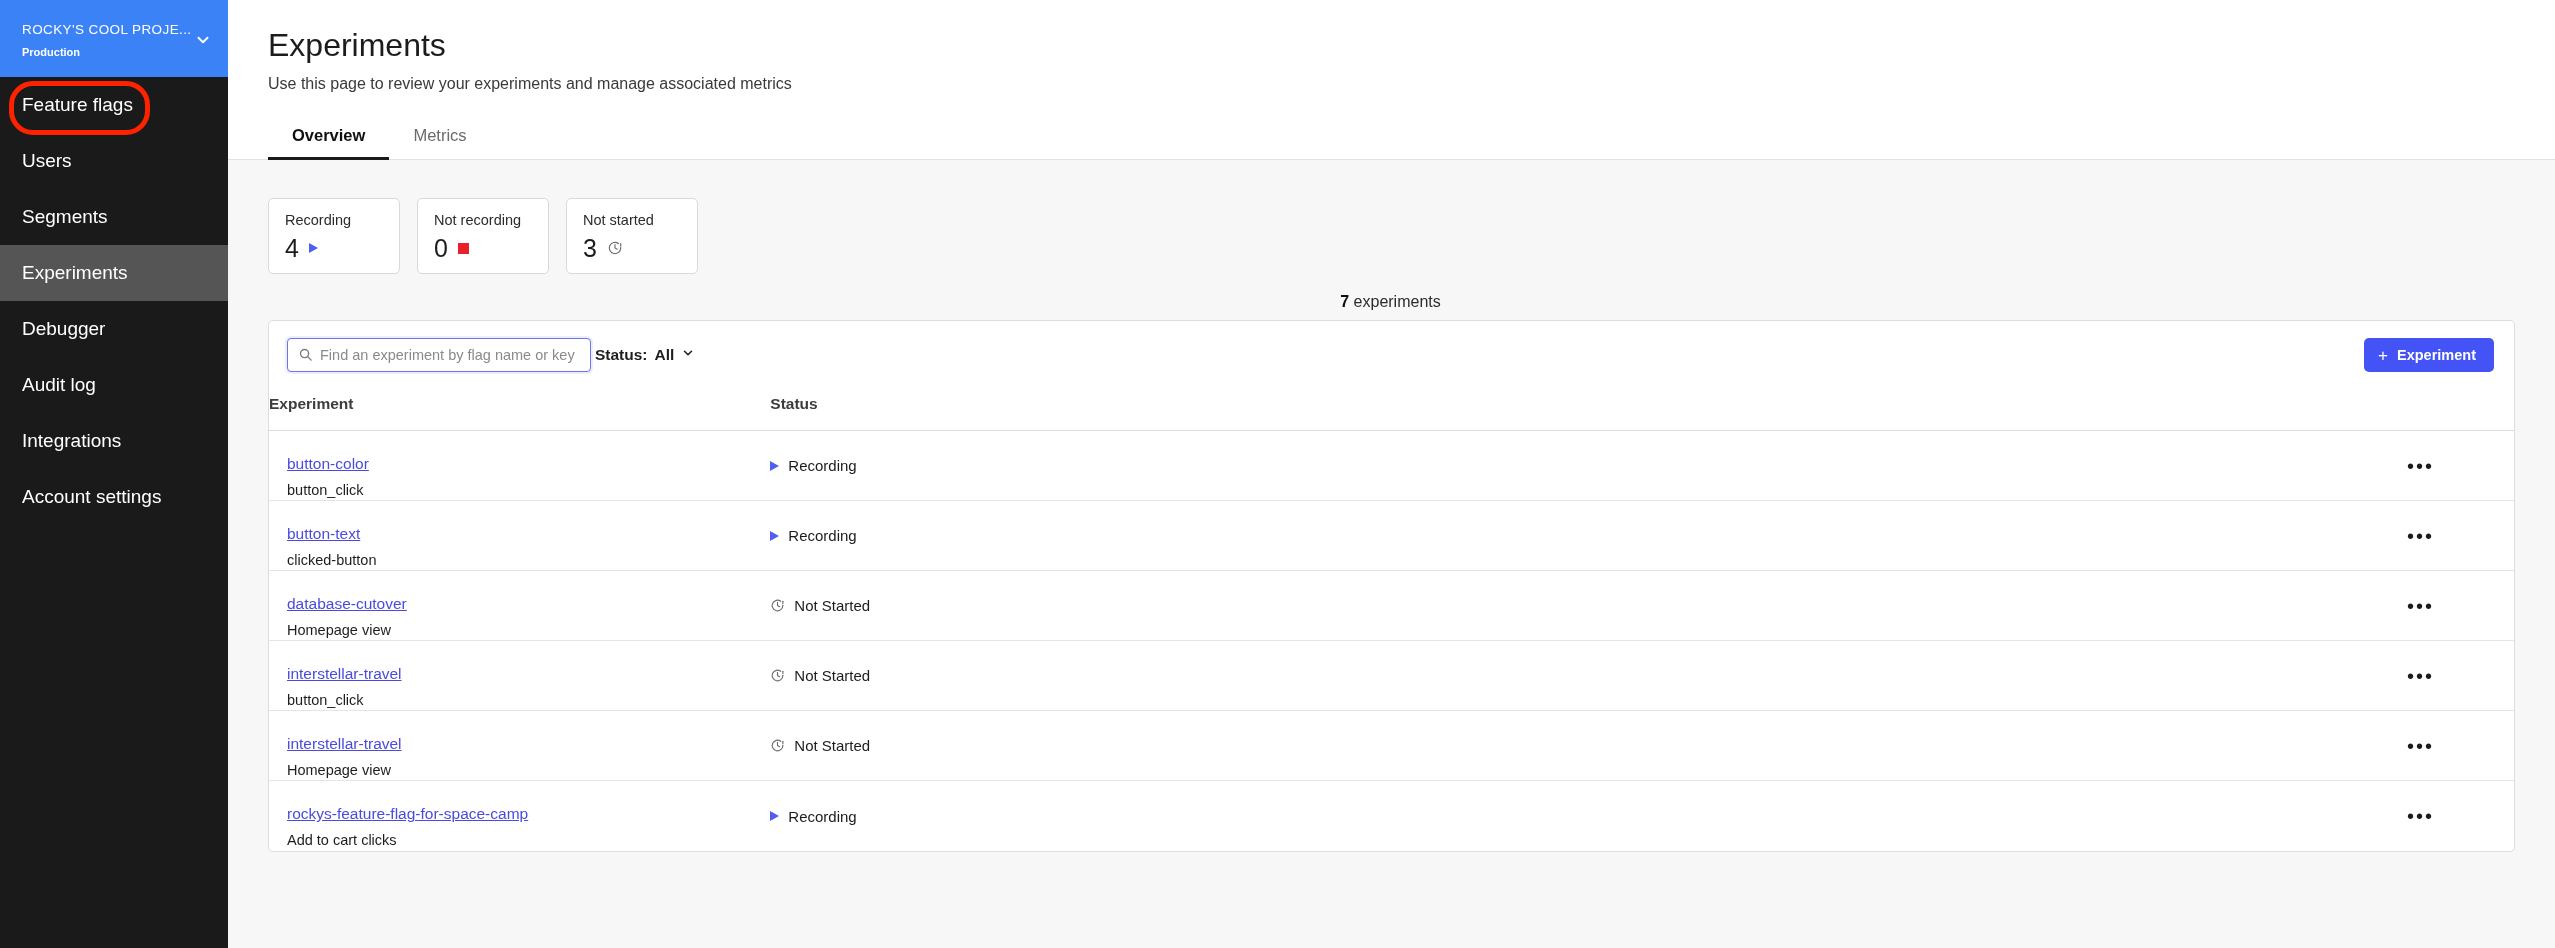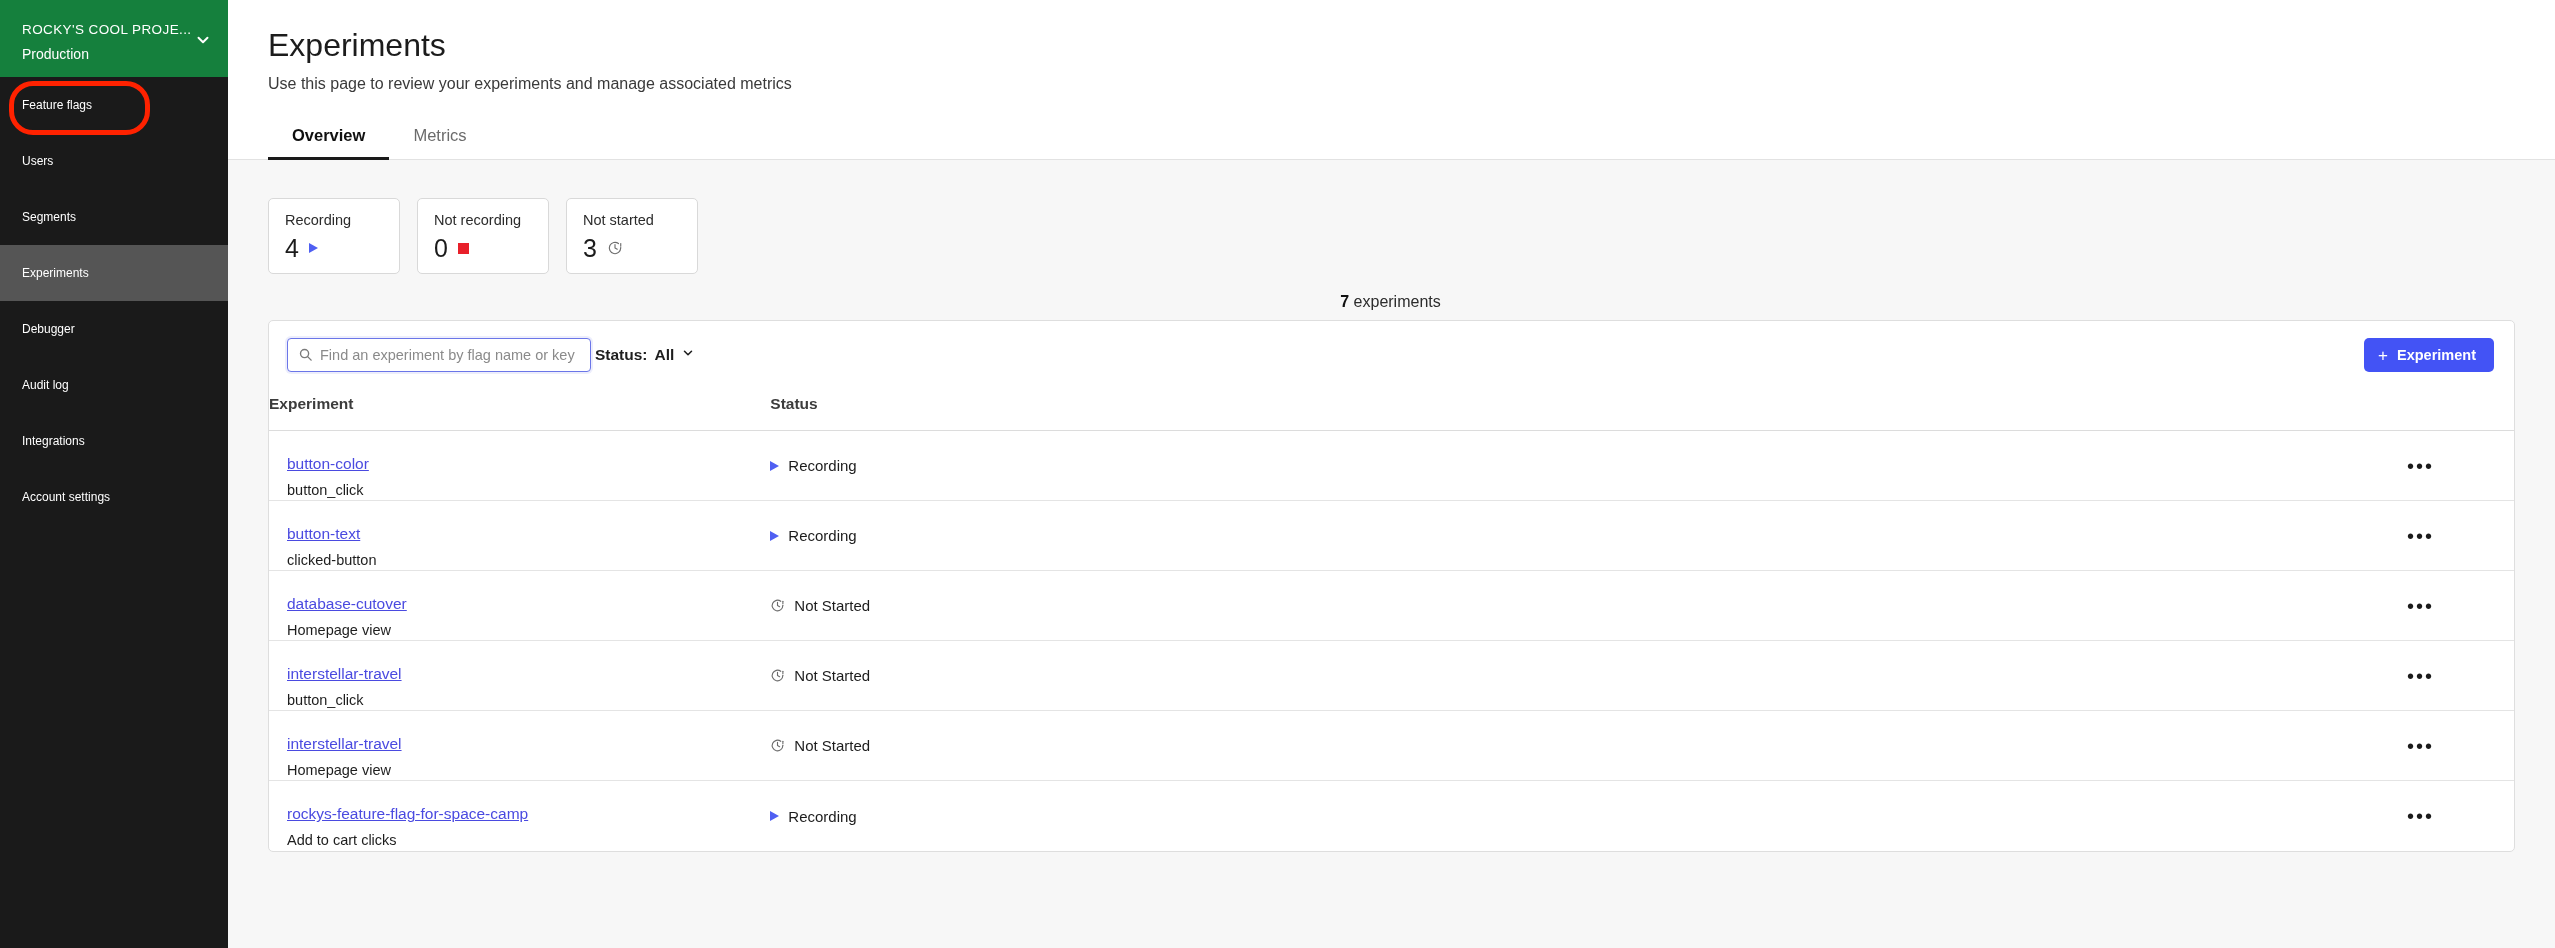--- a/index.html
+++ b/index.html
@@ -21,37 +21,37 @@
   
   .sidebar {
     width: 228px;
     min-width: 228px;
     background: #1a1a1a;
     display: flex;
     flex-direction: column;
     position: relative;
   }
   .project-header {
-    background: #15803d;
+    background: #3b82f6;
     height: 77px;
     padding: 22px 22px 0 22px;
     position: relative;
     cursor: pointer;
   }
   .project-name {
     font-size: 13.5px;
     color: #ffffff;
     letter-spacing: 0.4px;
     line-height: 1.2;
     white-space: nowrap;
     overflow: hidden;
   }
   .project-env {
-    font-size: 14px;
-    font-weight: normal;
+    font-size: 11px;
+    font-weight: bold;
     color: #ffffff;
     margin-top: 8px;
     line-height: 1.2;
   }
   .project-chevron {
     position: absolute;
     right: 16px;
     top: 31px;
     width: 18px;
     height: 18px;
@@ -63,21 +63,21 @@
     display: flex;
     flex-direction: column;
     padding-top: 0px;
   }
   .nav-item {
     height: 56px;
     display: flex;
     align-items: center;
     padding-left: 22px;
     color: #ffffff;
-    font-size: 12px;
+    font-size: 19px;
     cursor: pointer;
     position: relative;
   }
   .nav-item.active {
     background: #555555;
   }
   .nav-item .nav-label { position: relative; z-index: 2; }
 
   
   .nav-item.annotated::after {

